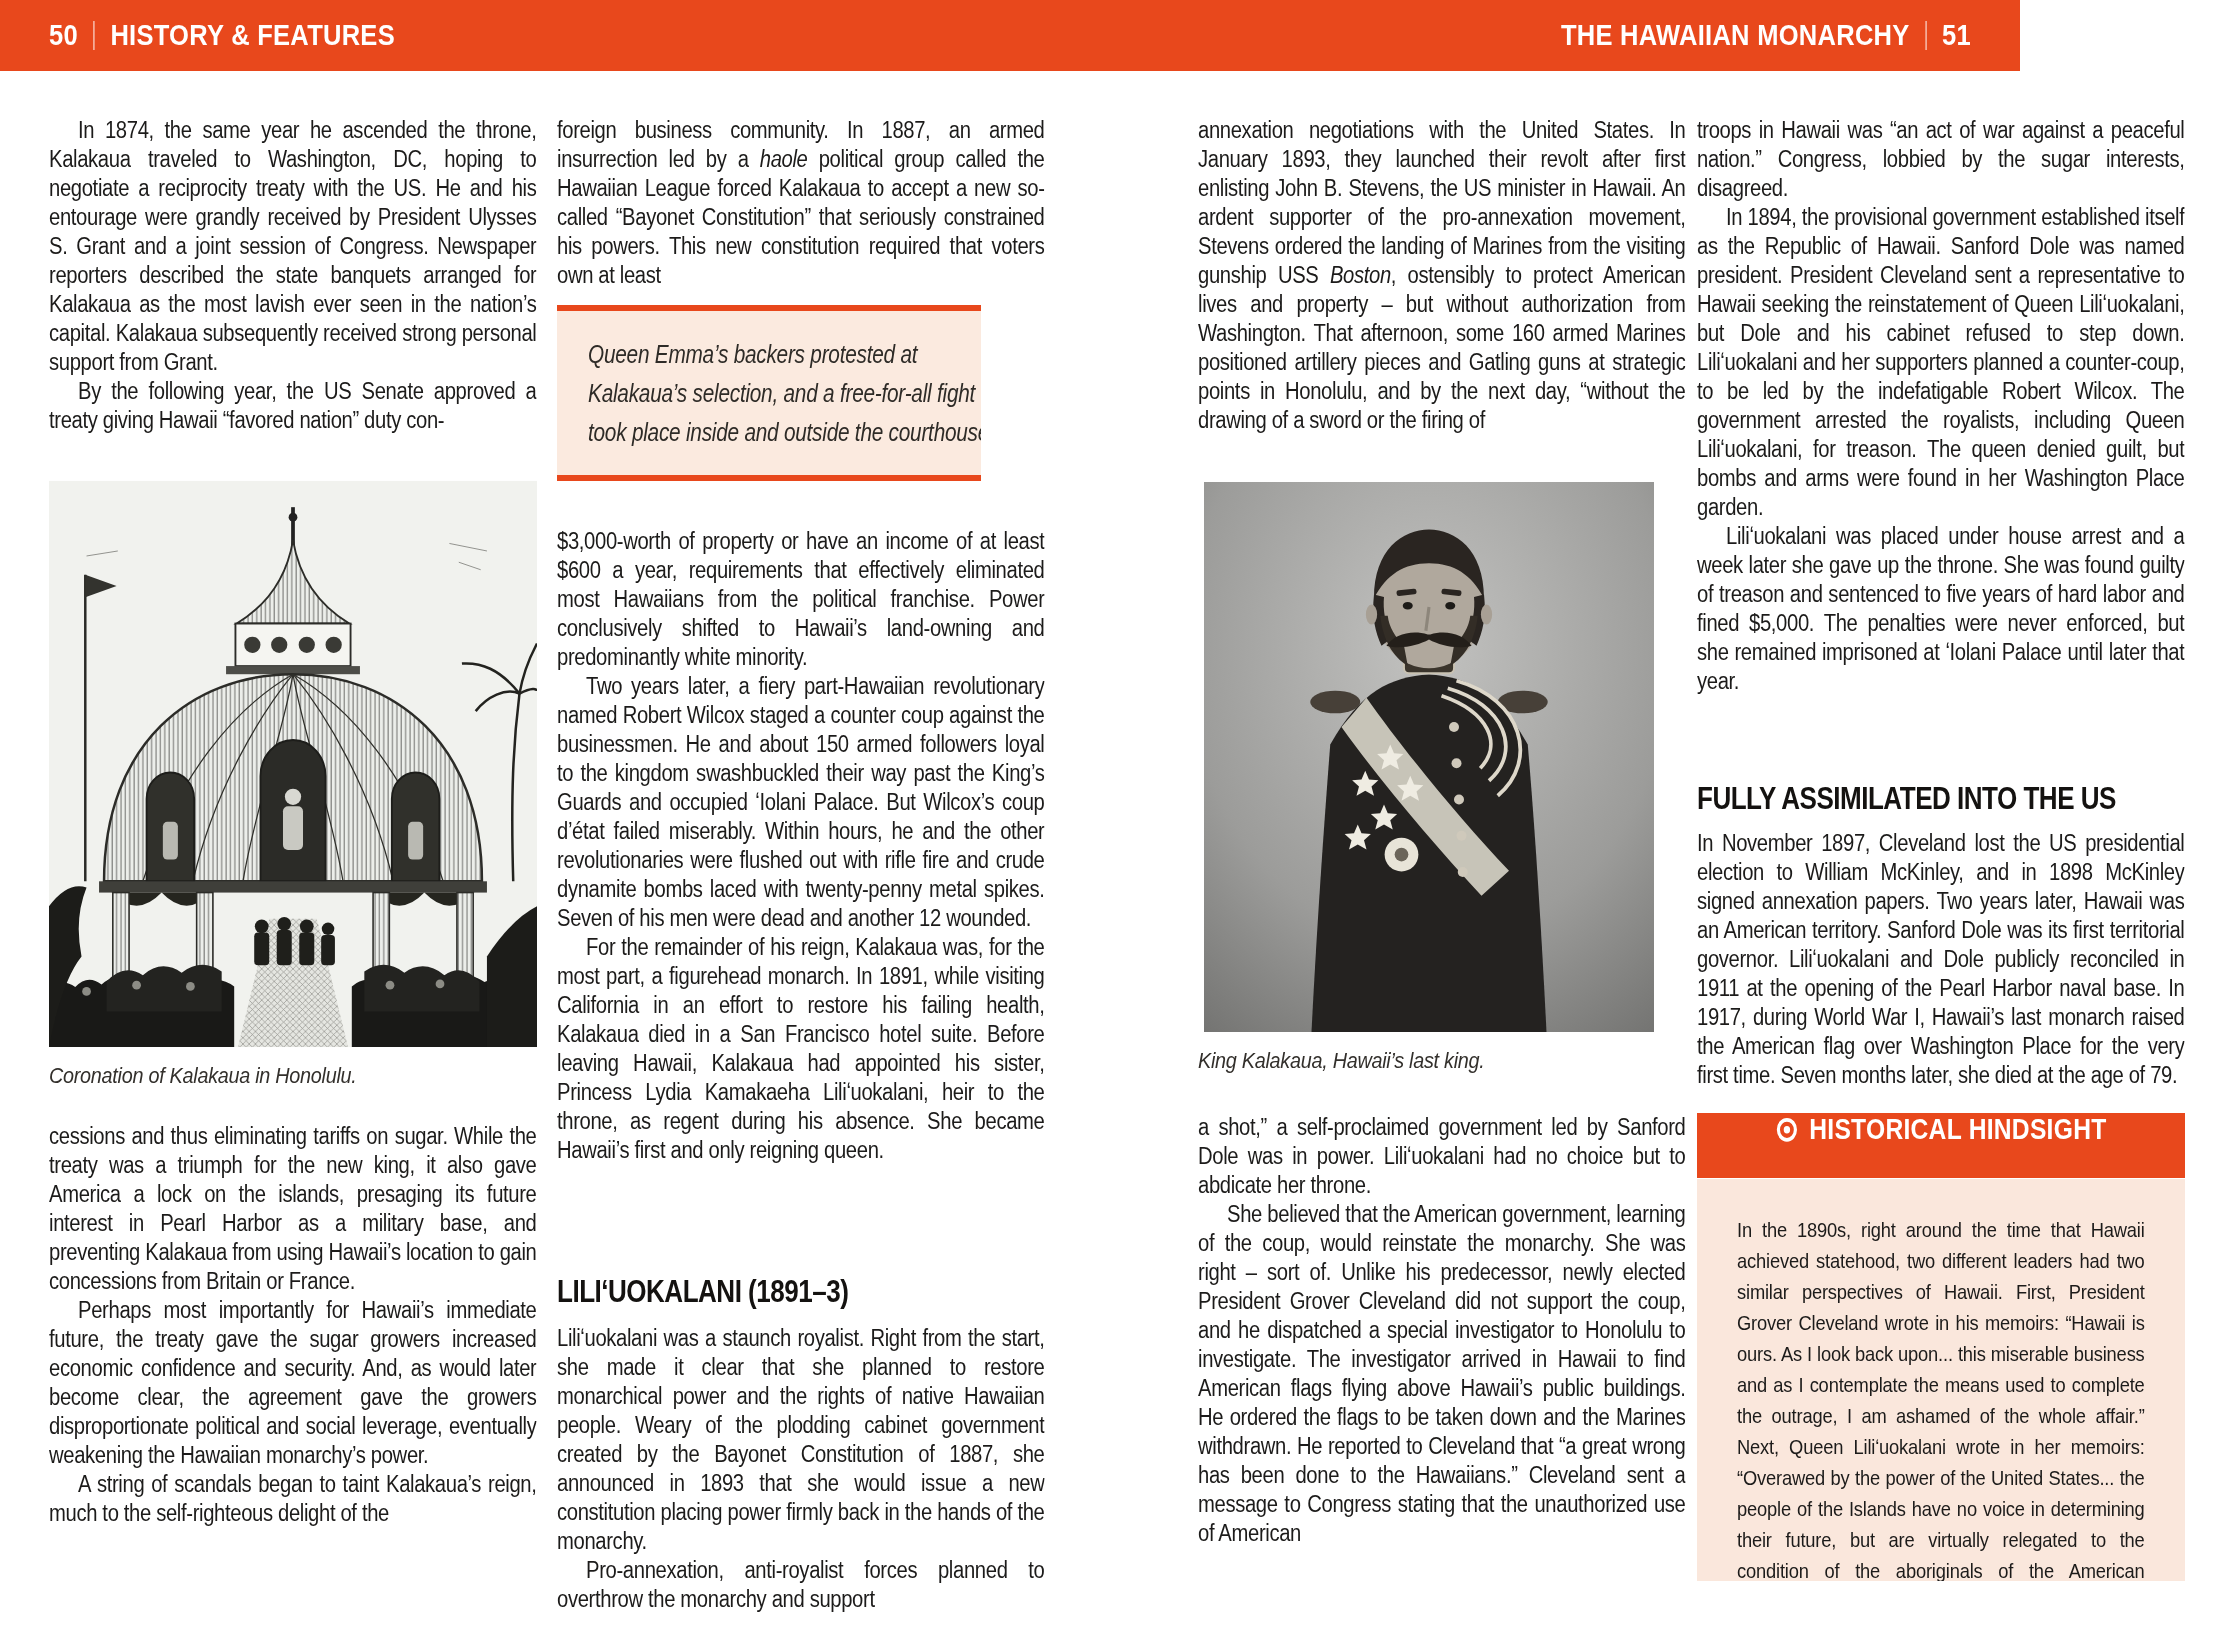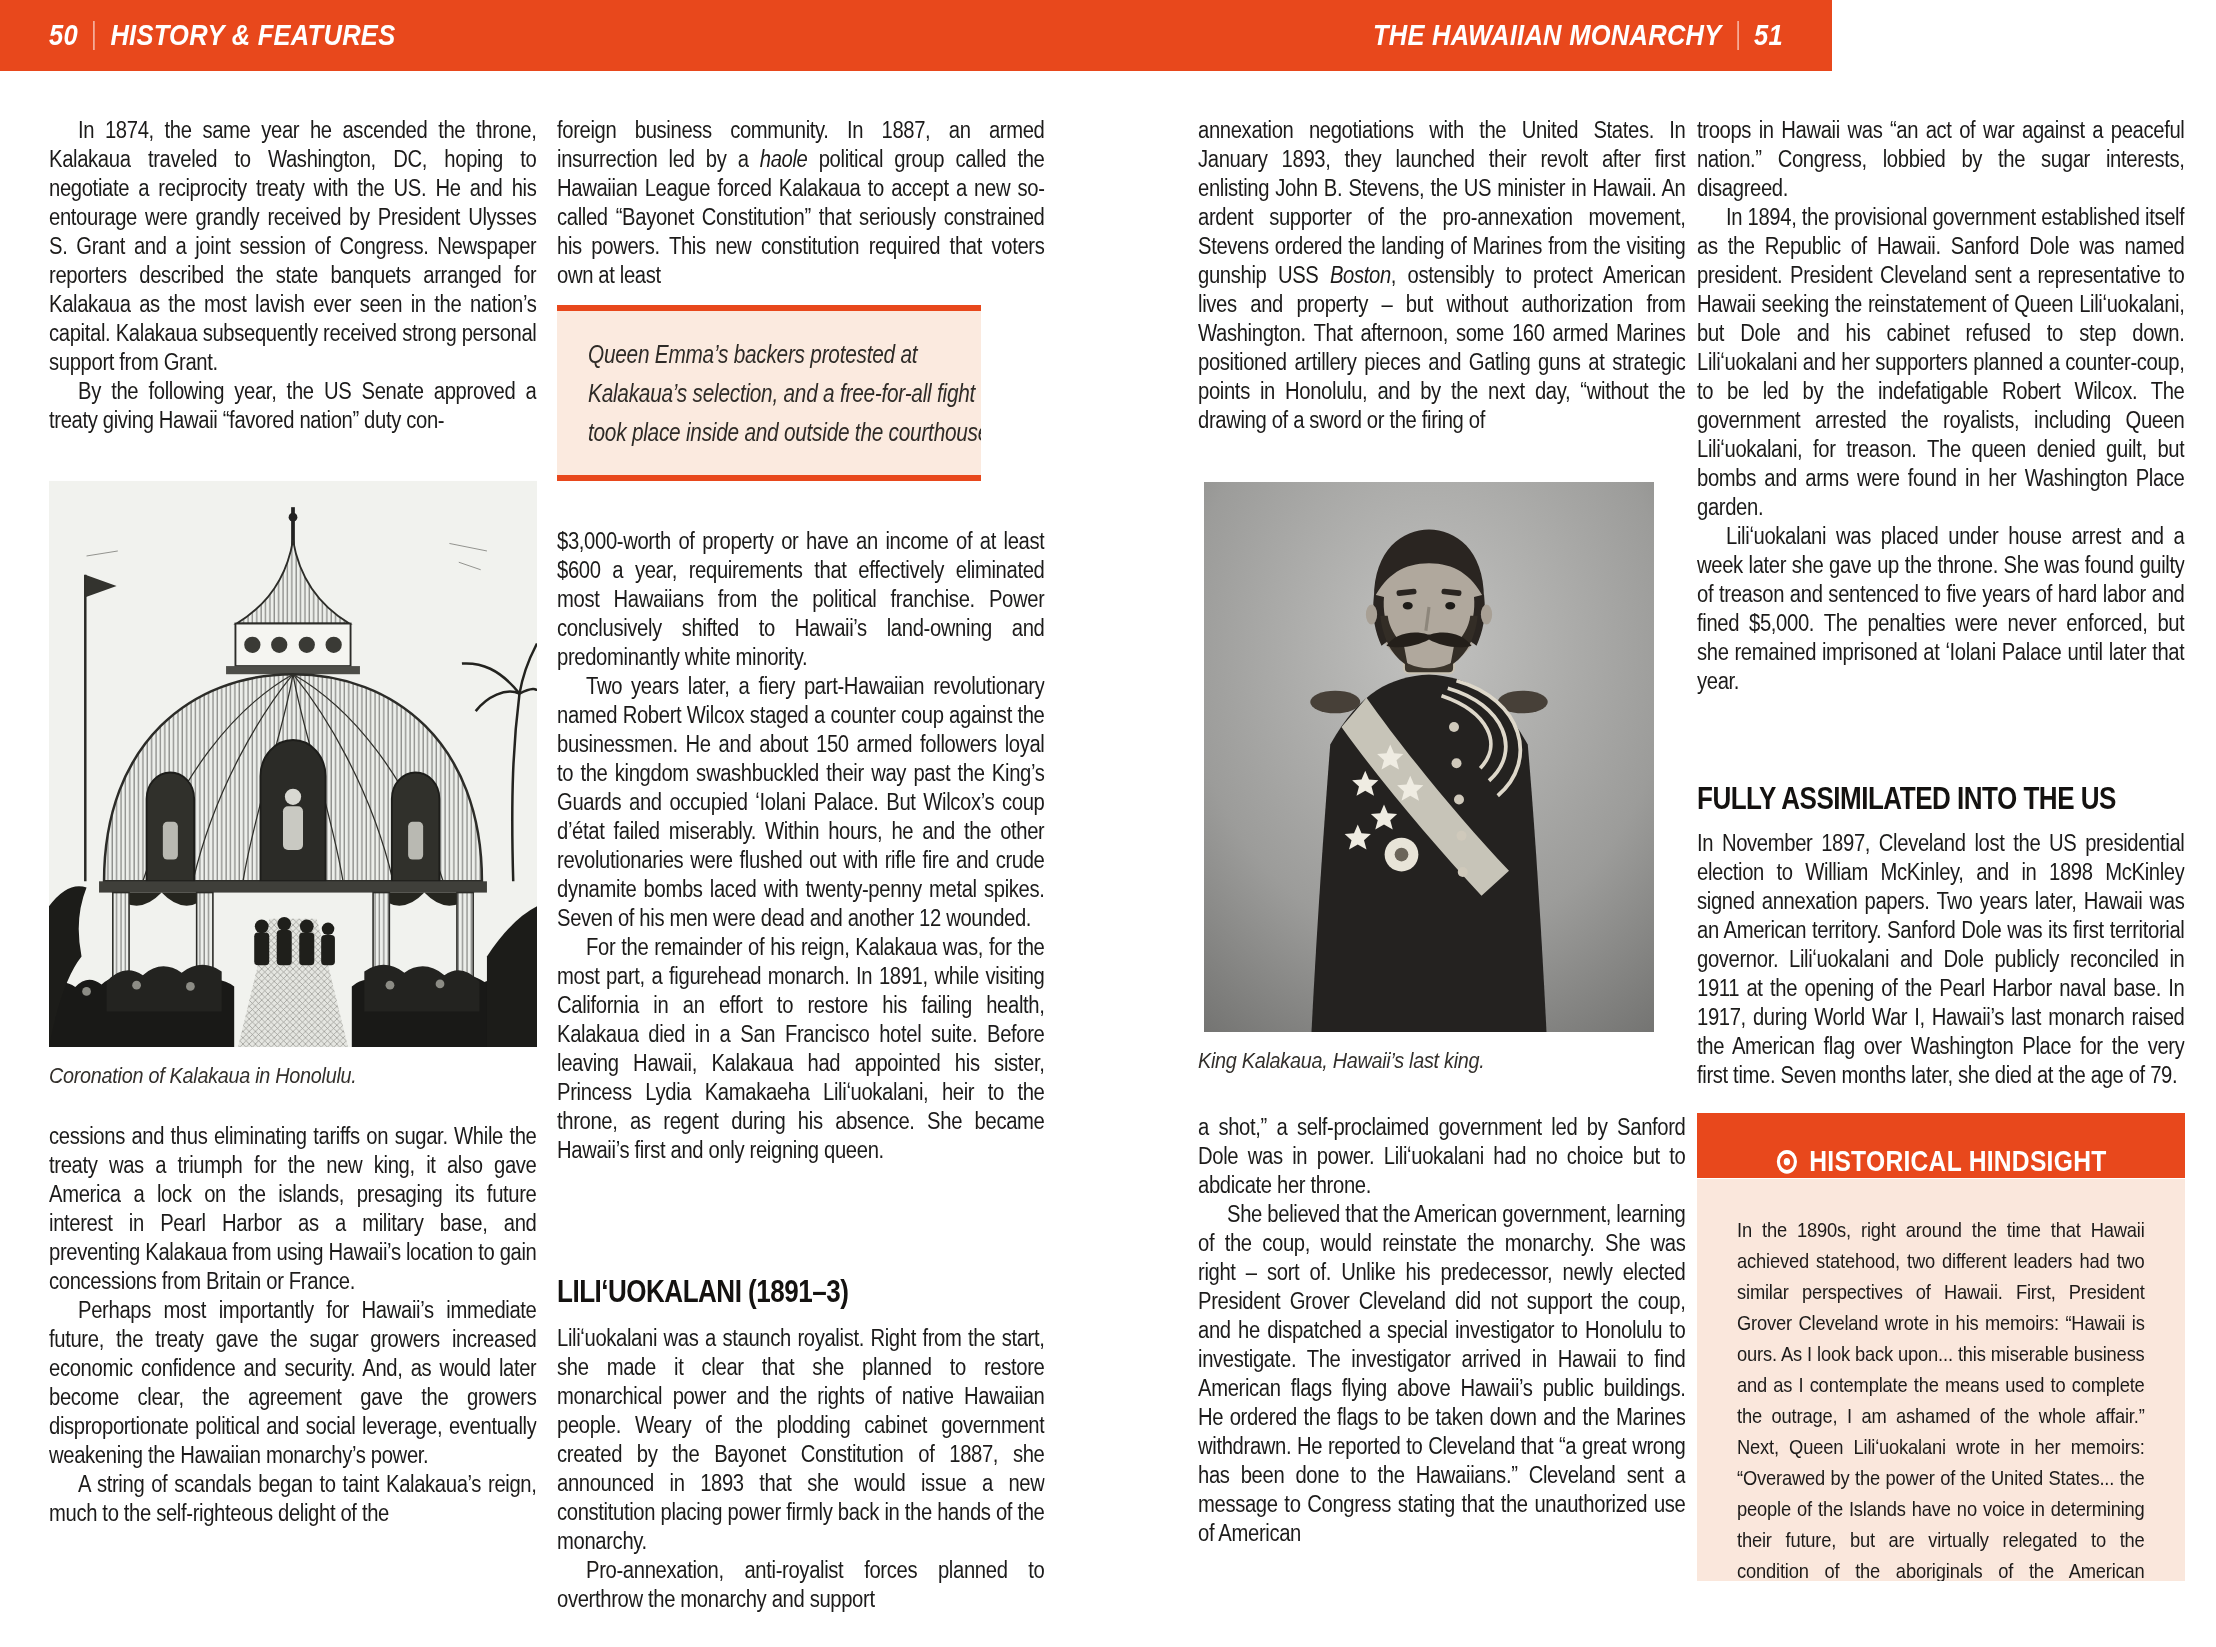--- a/index.html
+++ b/index.html
@@ -1,20 +1,20 @@
 <!DOCTYPE html>
 <html style="font-size:10px"><head>
 <meta charset="utf-8">
 <style>
   html,body{margin:0;padding:0;background:#ffffff;}
   .page{position:relative;width:2216px;height:1648px;background:#ffffff;overflow:hidden;
         font-family:"Liberation Sans", sans-serif;}
 
   
-  .page-header{position:absolute;left:0;top:0;width:1832px;height:71px;background:#E8481C;font-style:italic;}
+  .page-header{position:absolute;left:0;top:0;width:2020px;height:71px;background:#E8481C;}
   .header-group{position:absolute;top:0;height:71px;display:flex;align-items:center;gap:17.5px;}
   .header-group.left{left:49px;transform:scaleX(0.88);transform-origin:0 50%;}
   .header-group.right{right:49px;transform:scaleX(0.88);transform-origin:100% 50%;}
   .header-num,.header-title{color:#ffffff;font-size:29px;font-weight:bold;letter-spacing:0.3px;white-space:nowrap;}
   .header-divider{width:1.9px;height:29px;background:rgba(255,255,255,0.55);}
 
   
   .text-block{position:absolute;overflow:hidden;width:554px;transform:scaleX(0.88);
               transform-origin:0 0;font-size:23px;line-height:29px;text-align:justify;
               letter-spacing:-0.4px;color:#1c1b1a;}
@@ -34,21 +34,21 @@
   .quote-text{margin:24px 0 0 31px;font-style:italic;font-size:26px;line-height:39px;color:#2e2b27;
               width:538px;transform:scaleX(0.8);transform-origin:0 0;letter-spacing:-0.3px;}
 
   
   .engraving{position:absolute;left:49px;top:480px;width:488px;height:568px;}
   .photo{position:absolute;left:1204px;top:482px;width:450px;height:550px;}
   .engraving svg,.photo svg{display:block;width:100%;height:100%;}
 
   
   .hindsight-header{position:absolute;left:1697px;top:1113px;width:488px;height:65px;background:#E8481C;
-                    display:flex;align-items:flex-end;justify-content:center;}
+                    display:flex;align-items:flex-start;justify-content:center;}
   .hindsight-header-inner{display:flex;align-items:center;gap:12.5px;transform:scaleX(0.85);}
   .hindsight-title{color:#ffffff;font-size:29px;font-weight:bold;letter-spacing:0.3px;white-space:nowrap;}
   .hindsight-body{position:absolute;left:1697px;top:1179px;width:488px;height:402px;background:#FAE7DC;
                   box-sizing:border-box;padding:35px 0 0 40px;overflow:hidden;}
   .hindsight-text{width:458px;transform:scaleX(0.89);transform-origin:0 0;font-size:20.6px;line-height:31px;
                   color:#1c1b1a;text-align:justify;letter-spacing:-0.2px;}
 </style>
 </head>
 <body>
 

